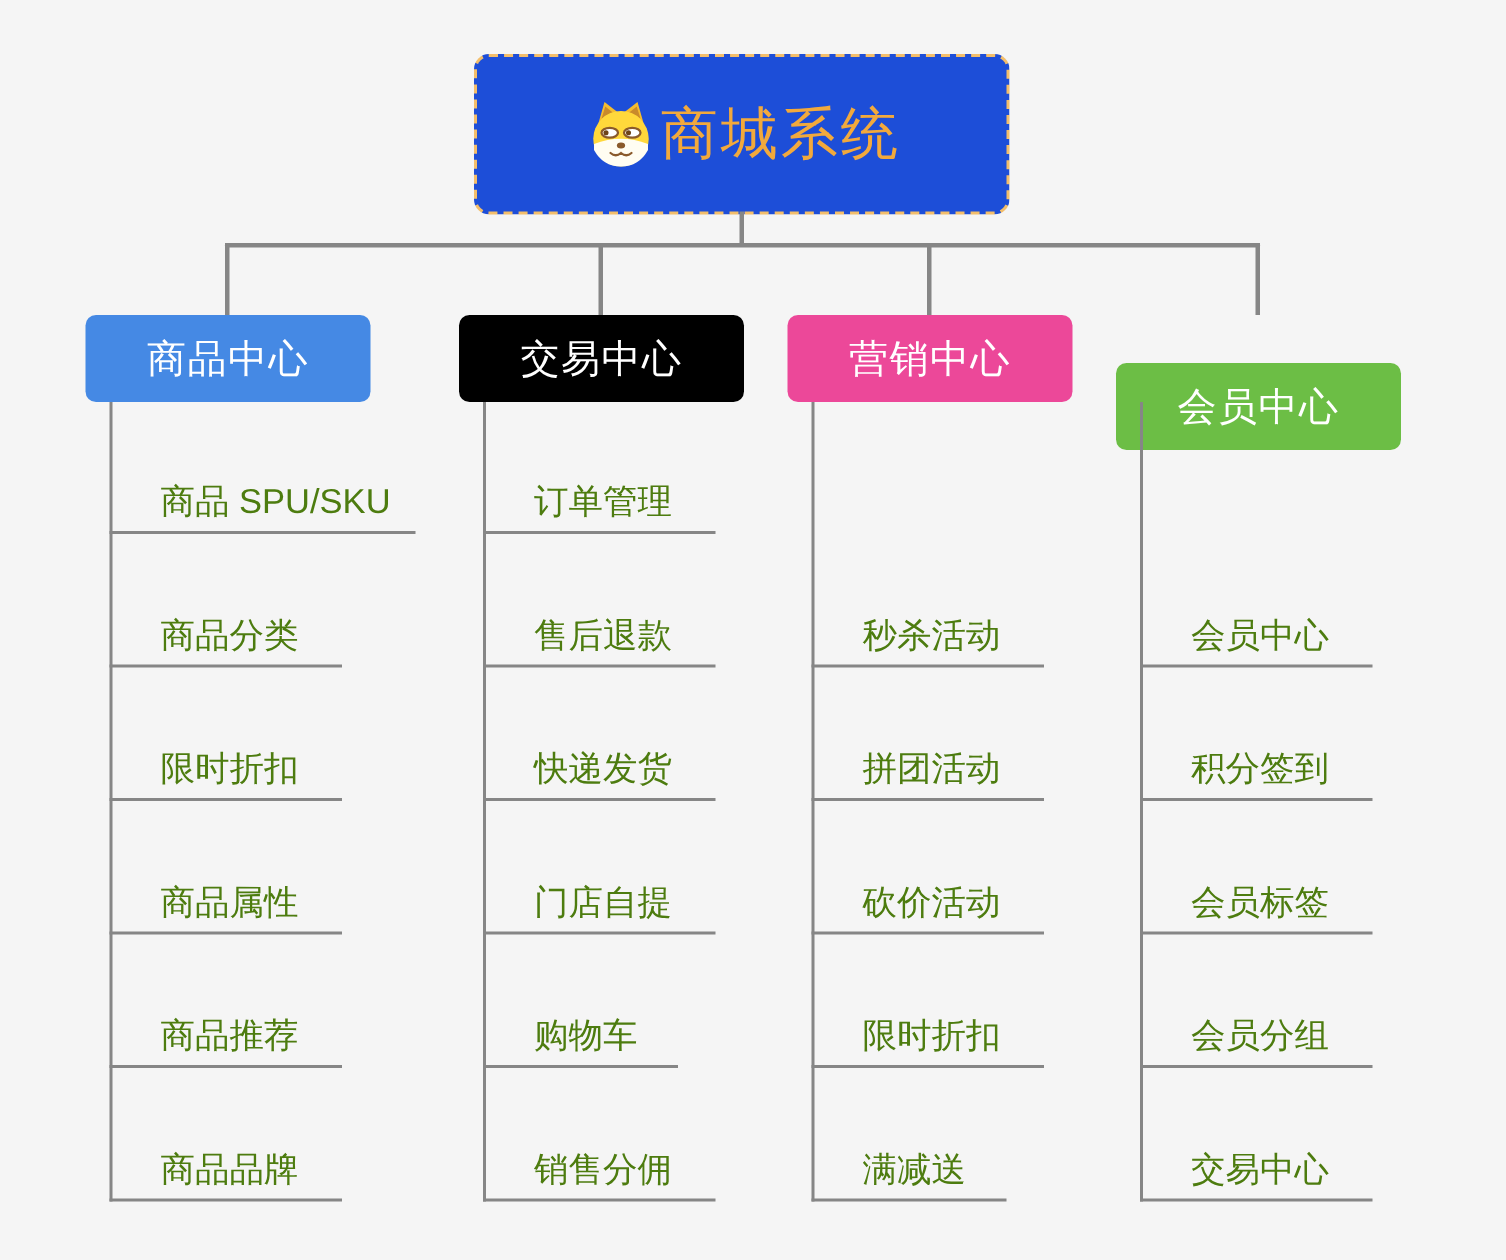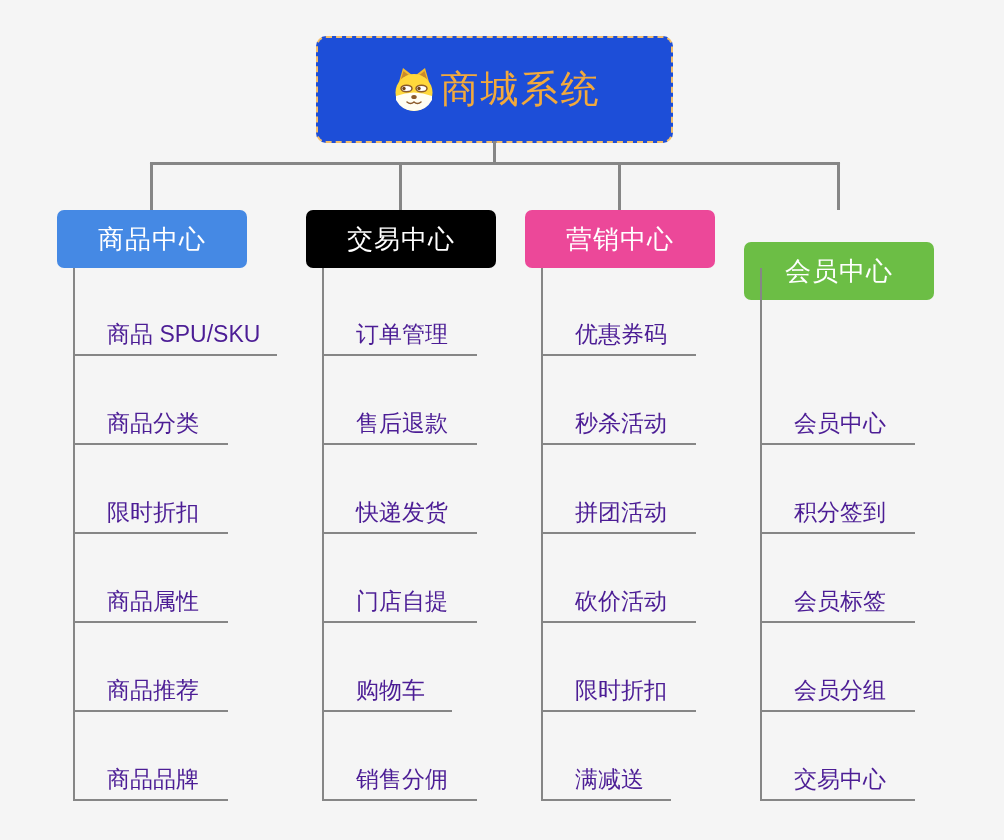--- a/index.html
+++ b/index.html
@@ -44,21 +44,21 @@
   .item{
     position:absolute;left:16px;width:155px;height:42px;
     border-bottom:2px solid #868686;
   }
   .item.w-lg{width:204px;}
   .item.w-sm{width:130px;}
   .item.r0{top:102px}.item.r1{top:191px}.item.r2{top:280px}
   .item.r3{top:369px}.item.r4{top:458px}.item.r5{top:547px}
   .item .lbl{
     position:absolute;left:34px;bottom:4px;
-    font-size:23px;color:#4c1d95;white-space:nowrap;
+    font-size:23px;color:#4d7c0f;white-space:nowrap;
   }
 </style>
 </head>
 <body>
 
 <div class="canvas">
 
   <div class="root-node">
     <svg class="doge" viewBox="0 0 100 100" aria-hidden="true">
       <polygon points="20,34 28,6 46,20" fill="#f5bc2e"></polygon>
@@ -126,23 +126,20 @@
         <span class="lbl">购物车</span>
       </div>
     <div class="item r5">
         <span class="lbl">销售分佣</span>
       </div>
   </div>
 
   <div class="branch b2">
     <div class="hdr" style="background-color: #ec4899;">营销中心</div>
     <div class="trunk"></div>
-    <div class="item r0">
-        <span class="lbl">优惠券码</span>
-      </div>
     <div class="item r2">
         <span class="lbl">拼团活动</span>
       </div>
     <div class="item r1">
         <span class="lbl">秒杀活动</span>
       </div>
     <div class="item r3">
         <span class="lbl">砍价活动</span>
       </div>
     <div class="item r4">

